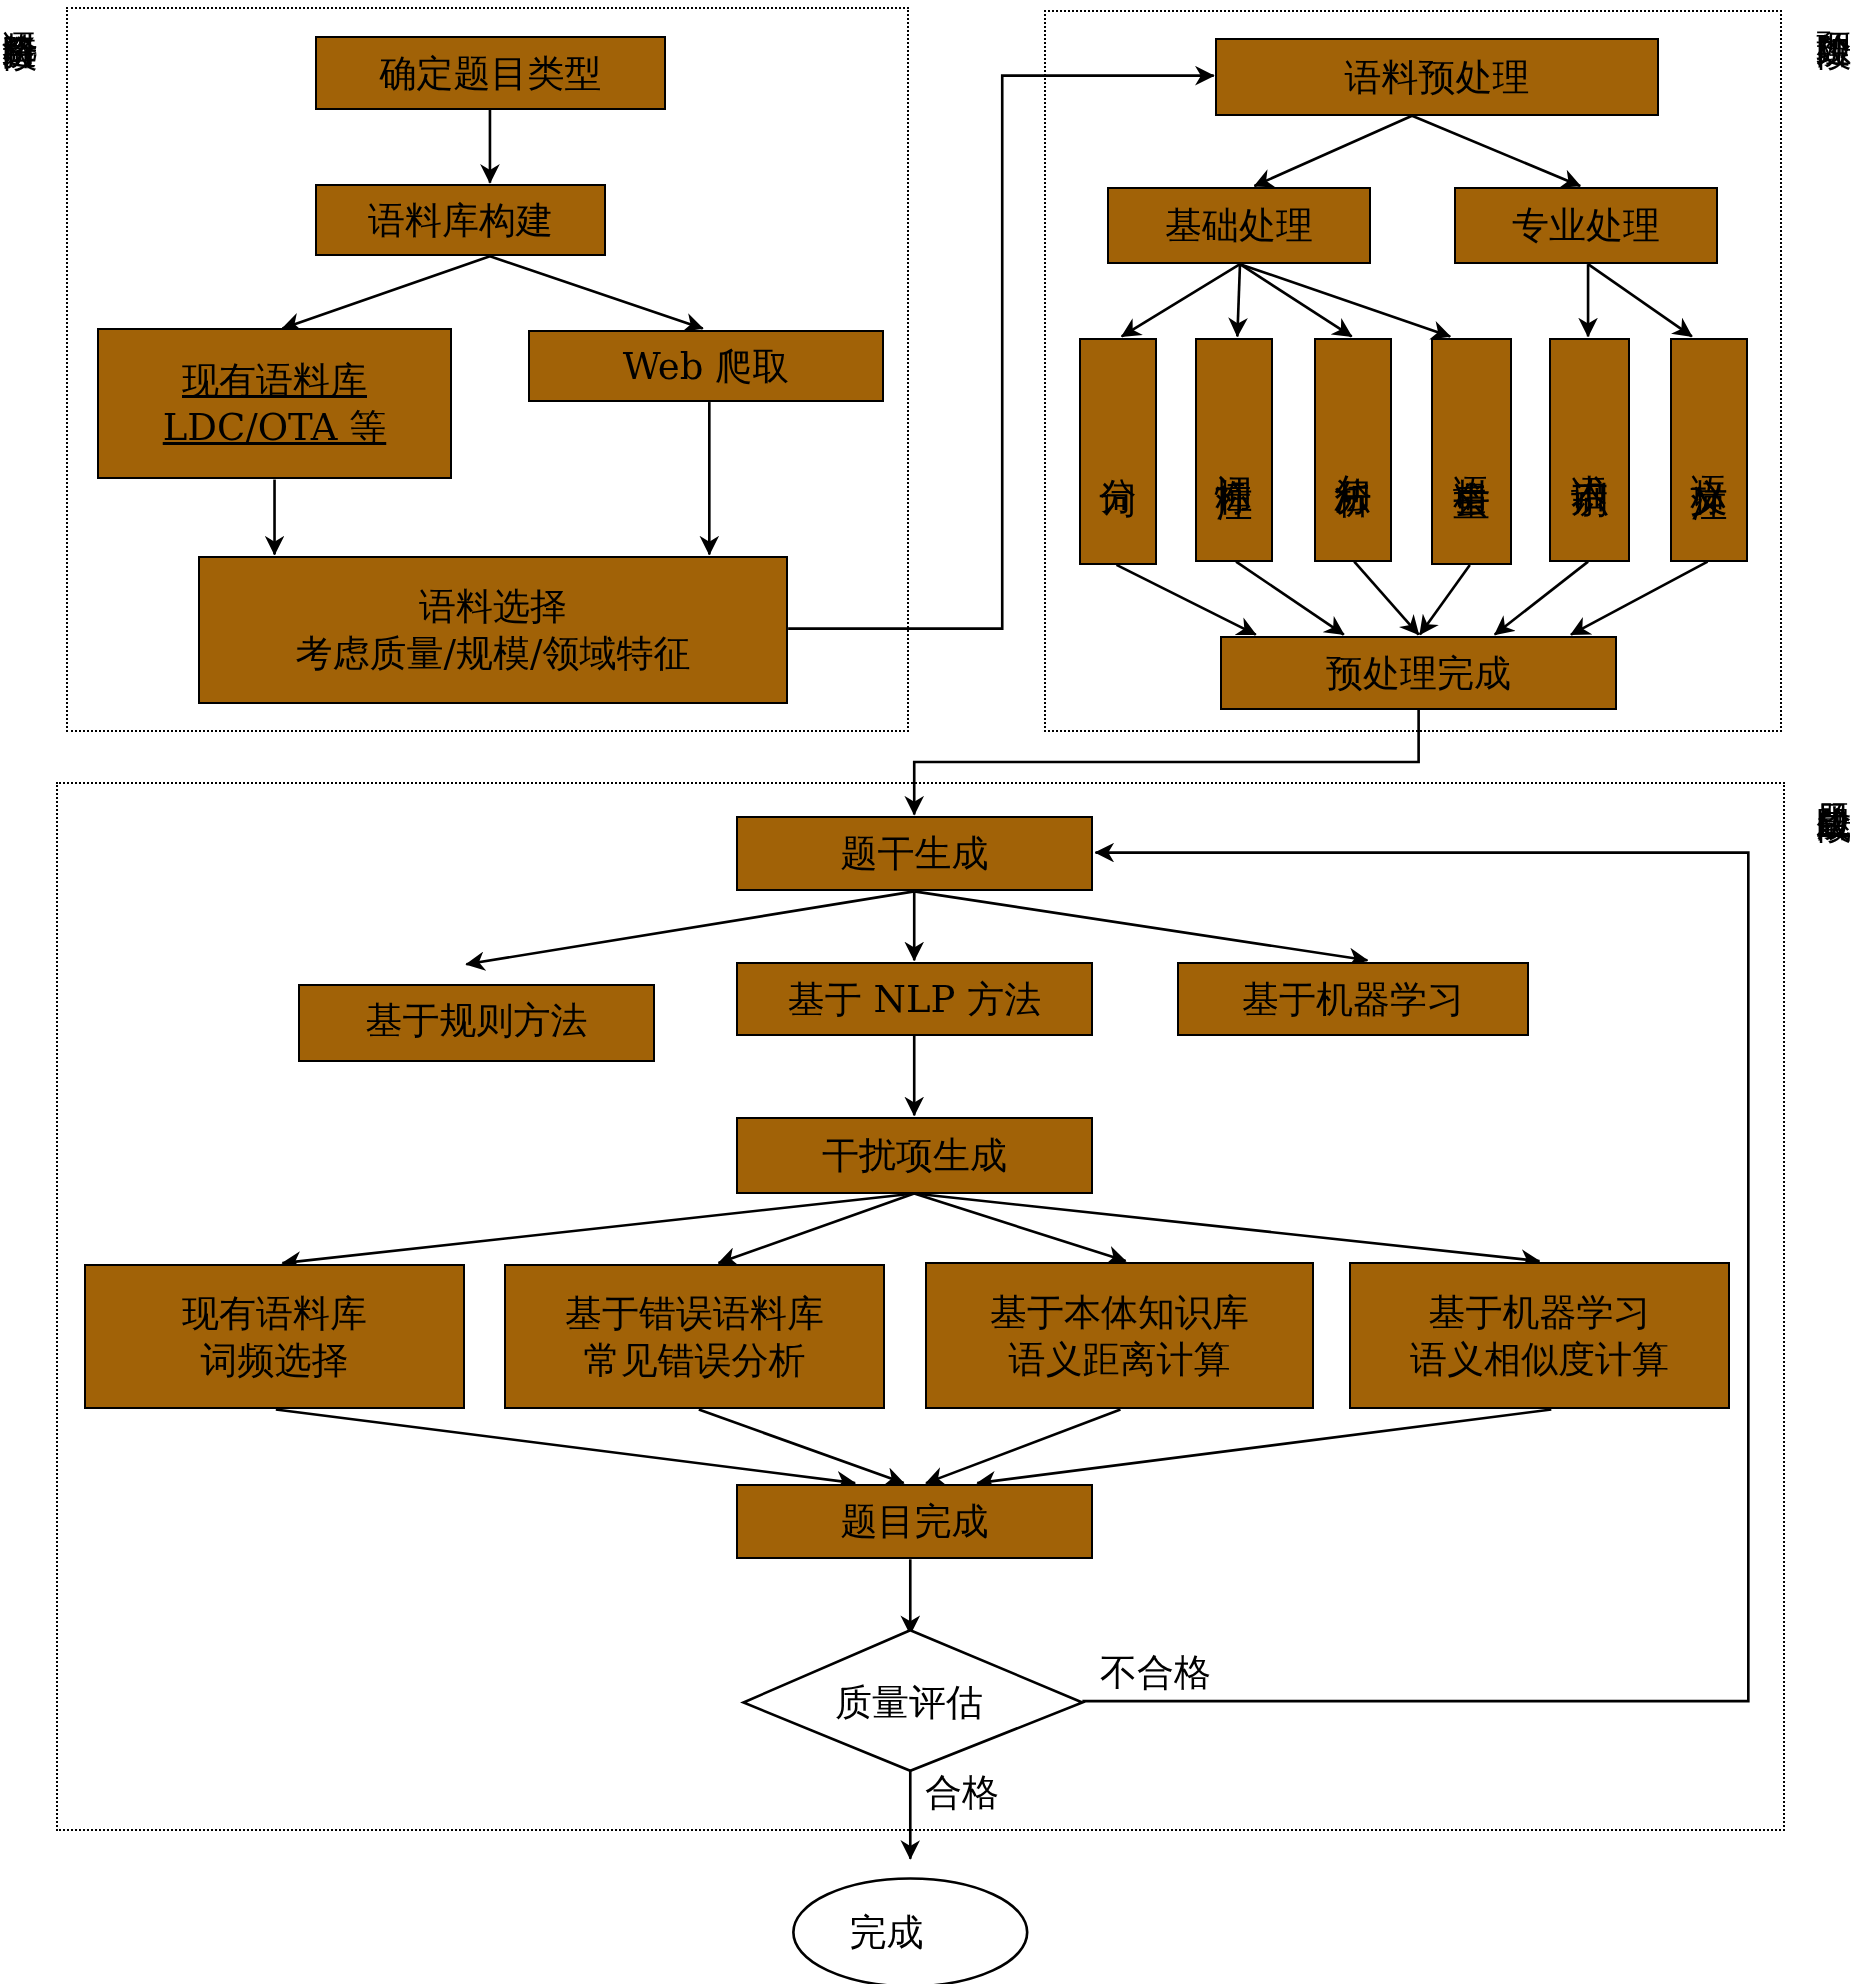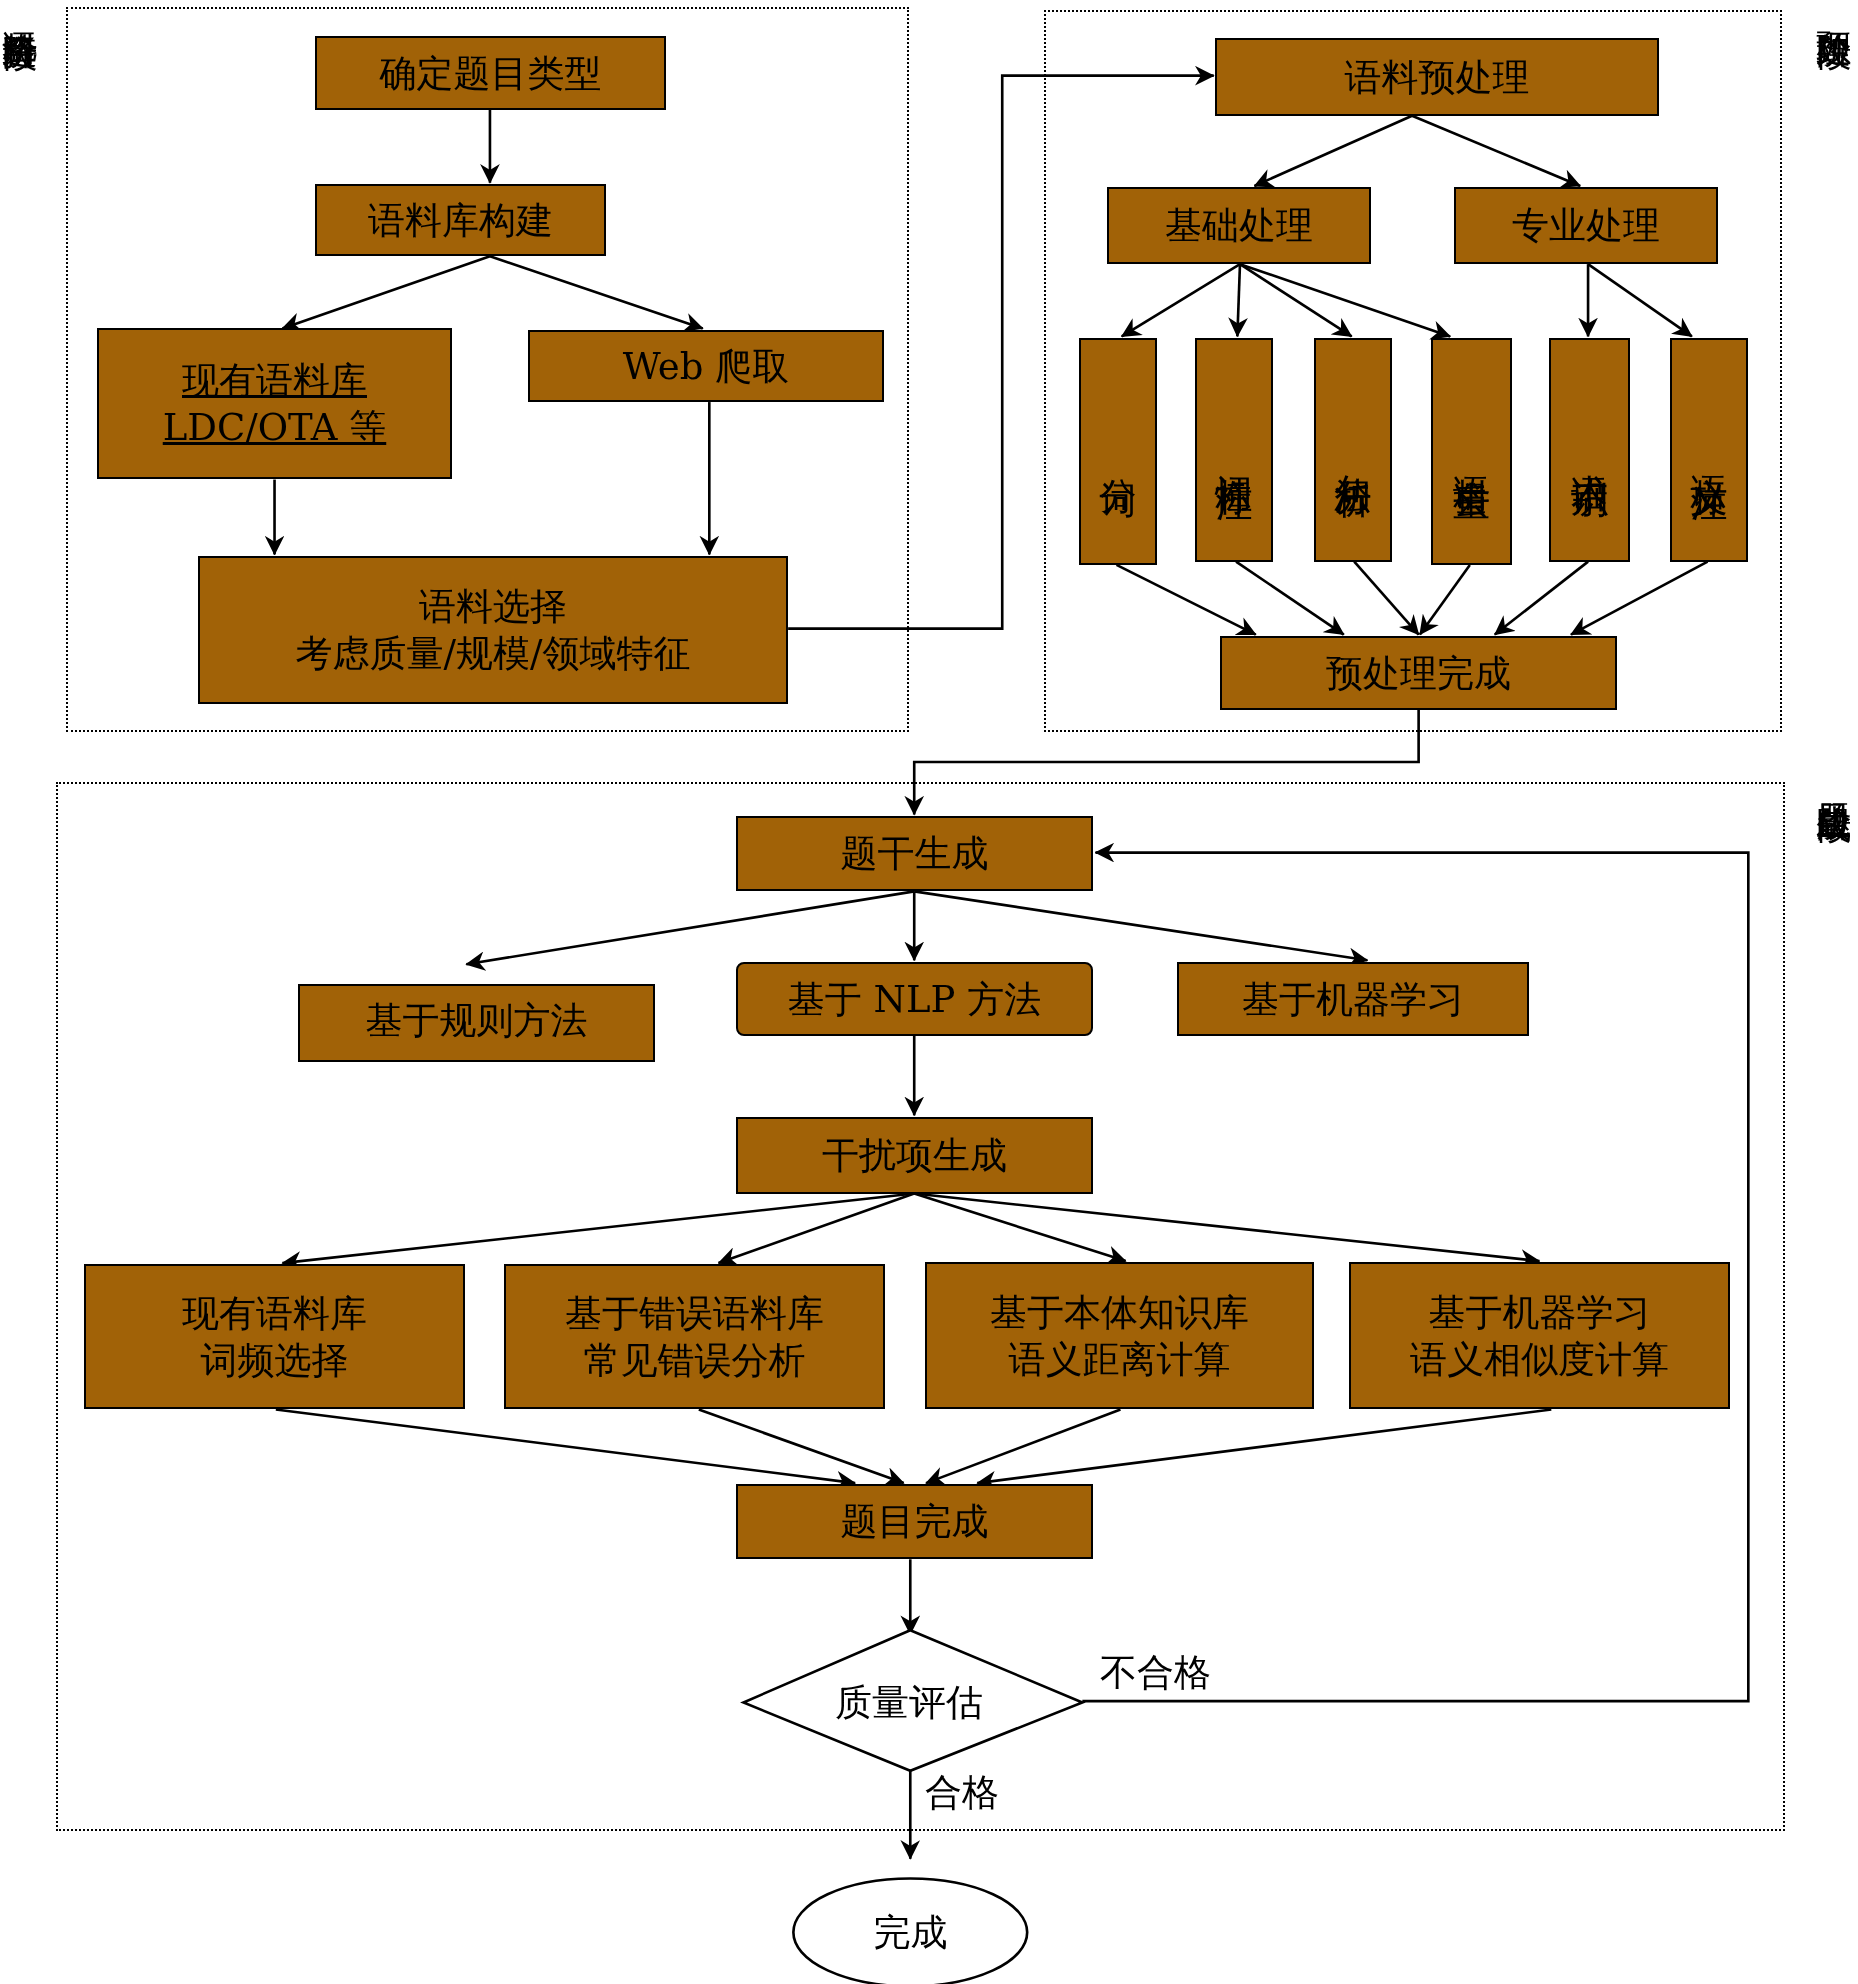--- a/index.html
+++ b/index.html
@@ -127,21 +127,21 @@
 <div class="node" style="left:1220px;top:636px;width:397px;height:74px;">
     <span>预处理完成</span>
   </div>
 
 <div class="node" style="left:736px;top:816px;width:357px;height:75px;">
     <span>题干生成</span>
   </div>
 <div class="node" style="left:298px;top:984px;width:357px;height:78px;font-family:Liberation Mono, monospace;">
     <span>基于规则方法</span>
   </div>
-<div class="node" style="left:736px;top:962px;width:357px;height:74px;border-radius:8px;">
+<div class="node" style="left:736px;top:962px;width:357px;height:74px;">
     <span>基于 NLP 方法</span>
   </div>
 <div class="node" style="left:1177px;top:962px;width:352px;height:74px;">
     <span>基于机器学习</span>
   </div>
 <div class="node" style="left:736px;top:1117px;width:357px;height:77px;">
     <span>干扰项生成</span>
   </div>
 <div class="node" style="left:84px;top:1264px;width:381px;height:145px;">
   <span>现有语料库</span>
@@ -157,17 +157,17 @@
 </div>
 <div class="node" style="left:1349px;top:1262px;width:381px;height:147px;">
   <span>基于机器学习</span>
   <span>语义相似度计算</span>
 </div>
 <div class="node" style="left:736px;top:1484px;width:357px;height:75px;">
     <span>题目完成</span>
   </div>
 
 <div class="diamond-text" style="left:768px;top:1675px;width:282px;height:55px;">质量评估</div>
-<div class="ellipse-text" style="left:795px;top:1905px;width:231px;height:55px;">完成</div>
+<div class="ellipse-text" style="left:771px;top:1905px;width:231px;height:55px;">完成</div>
 
 <div class="edge-label" style="left:1100px;top:1654px;font-family:Liberation Mono, monospace;">不合格</div>
 <div class="edge-label" style="left:925px;top:1772px;">合格</div>
 
 
 </body></html>

